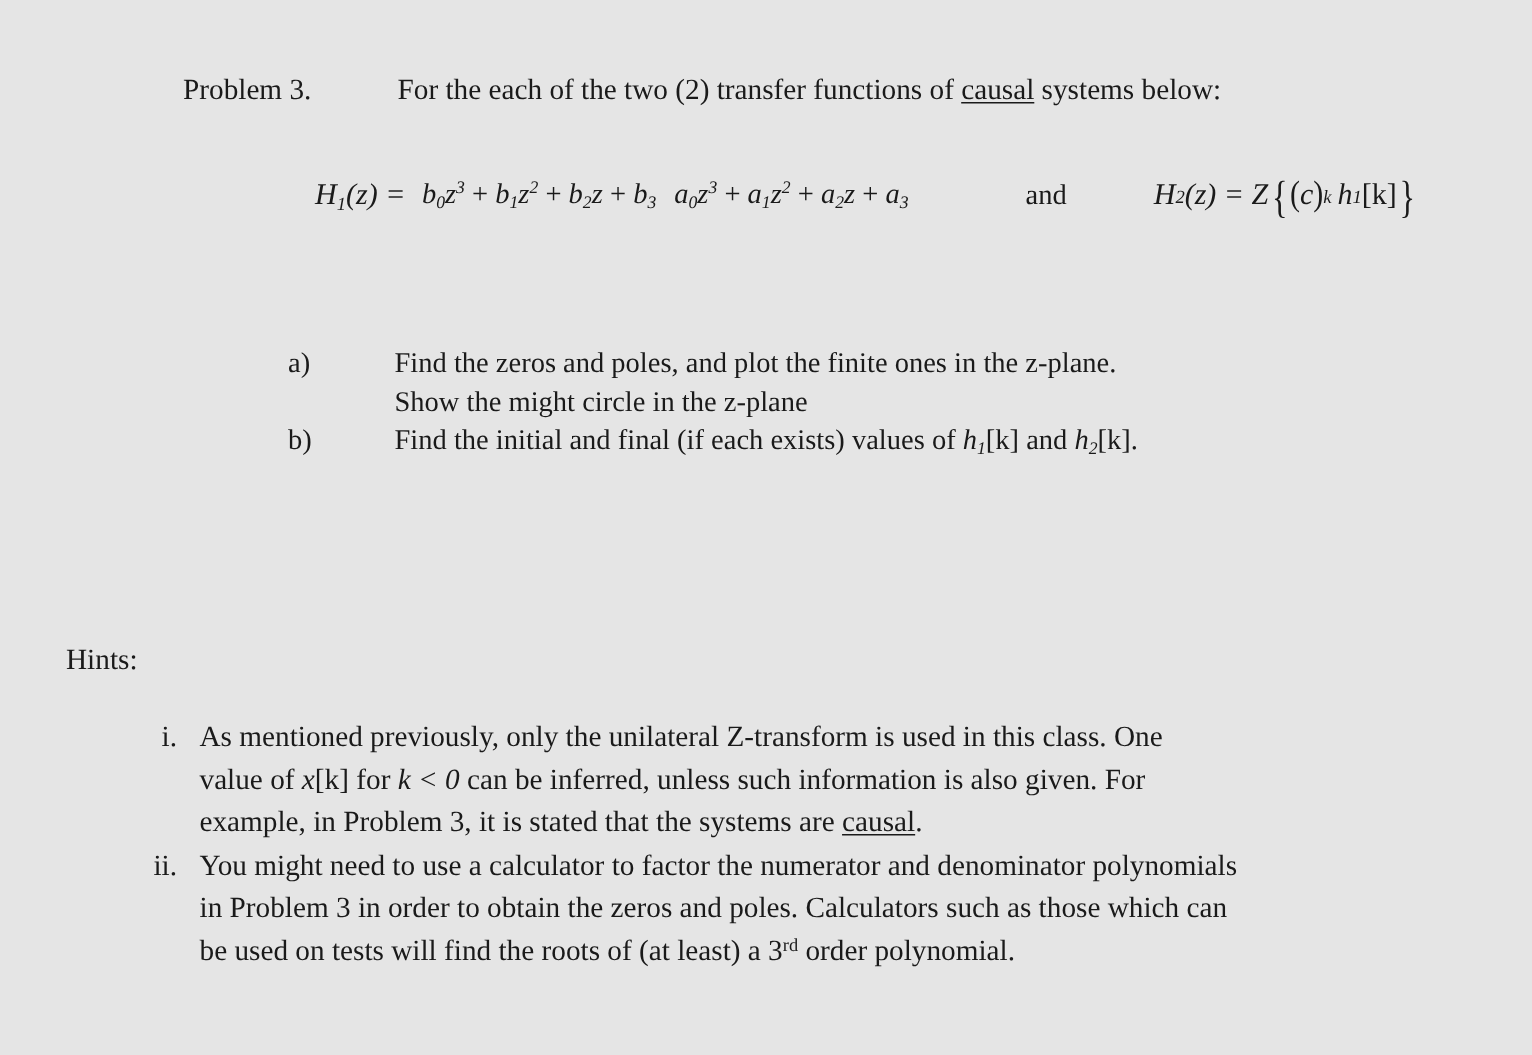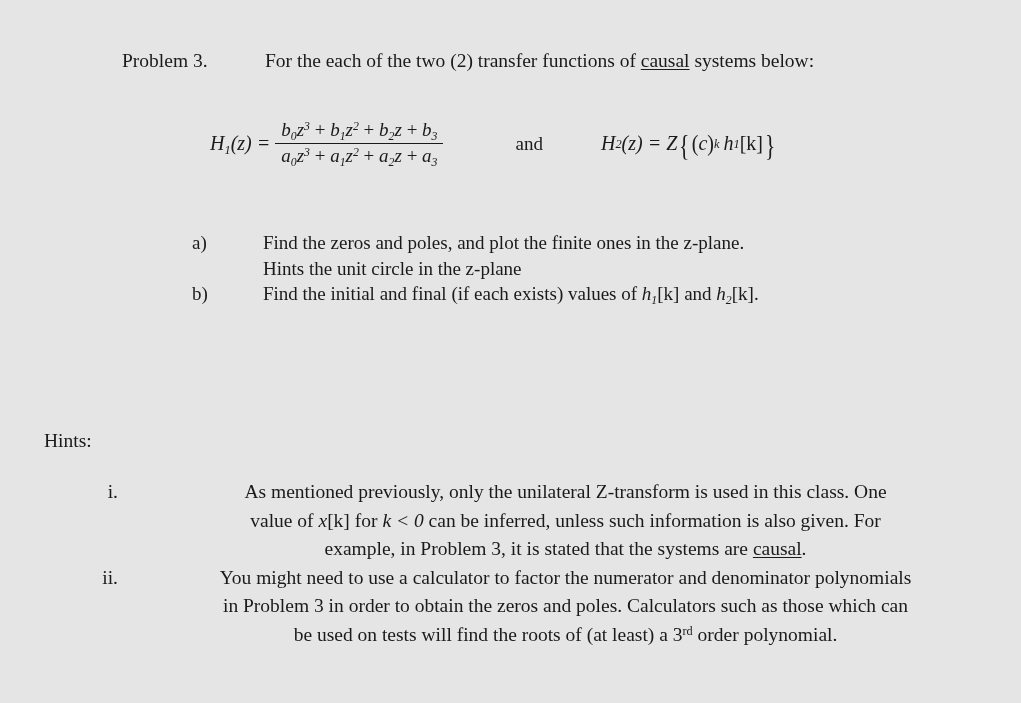--- a/index.html
+++ b/index.html
@@ -66,21 +66,21 @@
 
   .eq1 {
     display: flex;
     align-items: center;
     margin-left: 68px;
     font-size: 20px;
   }
   .eq1 .lhs { white-space: nowrap; padding-right: 5px; }
   .frac {
     display: inline-flex;
-    flex-direction: column;
+    flex-direction: row;
     align-items: center;
     vertical-align: middle;
   }
   .frac .num,
   .frac .den {
     padding: 1px 6px 2px 6px;
     white-space: nowrap;
     font-size: 19px;
   }
   .frac .bar {
@@ -158,21 +158,20 @@
   }
   .hint .numeral {
     flex: 0 0 60px;
     width: 60px;
     text-align: right;
     padding-right: 0;
   }
   .hint .text {
     flex: 1 1 auto;
     padding-left: 15px;
-    text-align: center;
   }
   .hint .text .ln { display: block; white-space: nowrap; }
 
   sup.ord {
     font-size: 0.63em;
     vertical-align: 0.50em;
     font-style: normal;
     line-height: 0;
   }
 </style>
@@ -215,21 +214,21 @@
         <span class="brace">}</span>
       </span>
   </div>
 
   <div class="subitems">
 
     <div class="subitem">
       <span class="marker">a)</span>
       <span class="body">
         <span class="cont">Find the zeros and poles, and plot the finite ones in the z-plane.</span>
-        <span class="cont">Hints the unit circle in the z-plane</span>
+        <span class="cont">Show the might circle in the z-plane</span>
       </span>
     </div>
 
     <div class="subitem">
       <span class="marker">b)</span>
       <span class="body"><span>Find the initial and final (if each exists) values of </span><span class="math"><span>h</span><sub>1</sub><span class="up">[k]</span></span><span> and </span><span class="math"><span>h</span><sub>2</sub><span class="up">[k]</span></span><span>.</span></span>
     </div>
   </div>
 
   <div class="hints-heading">Hints:</div>

